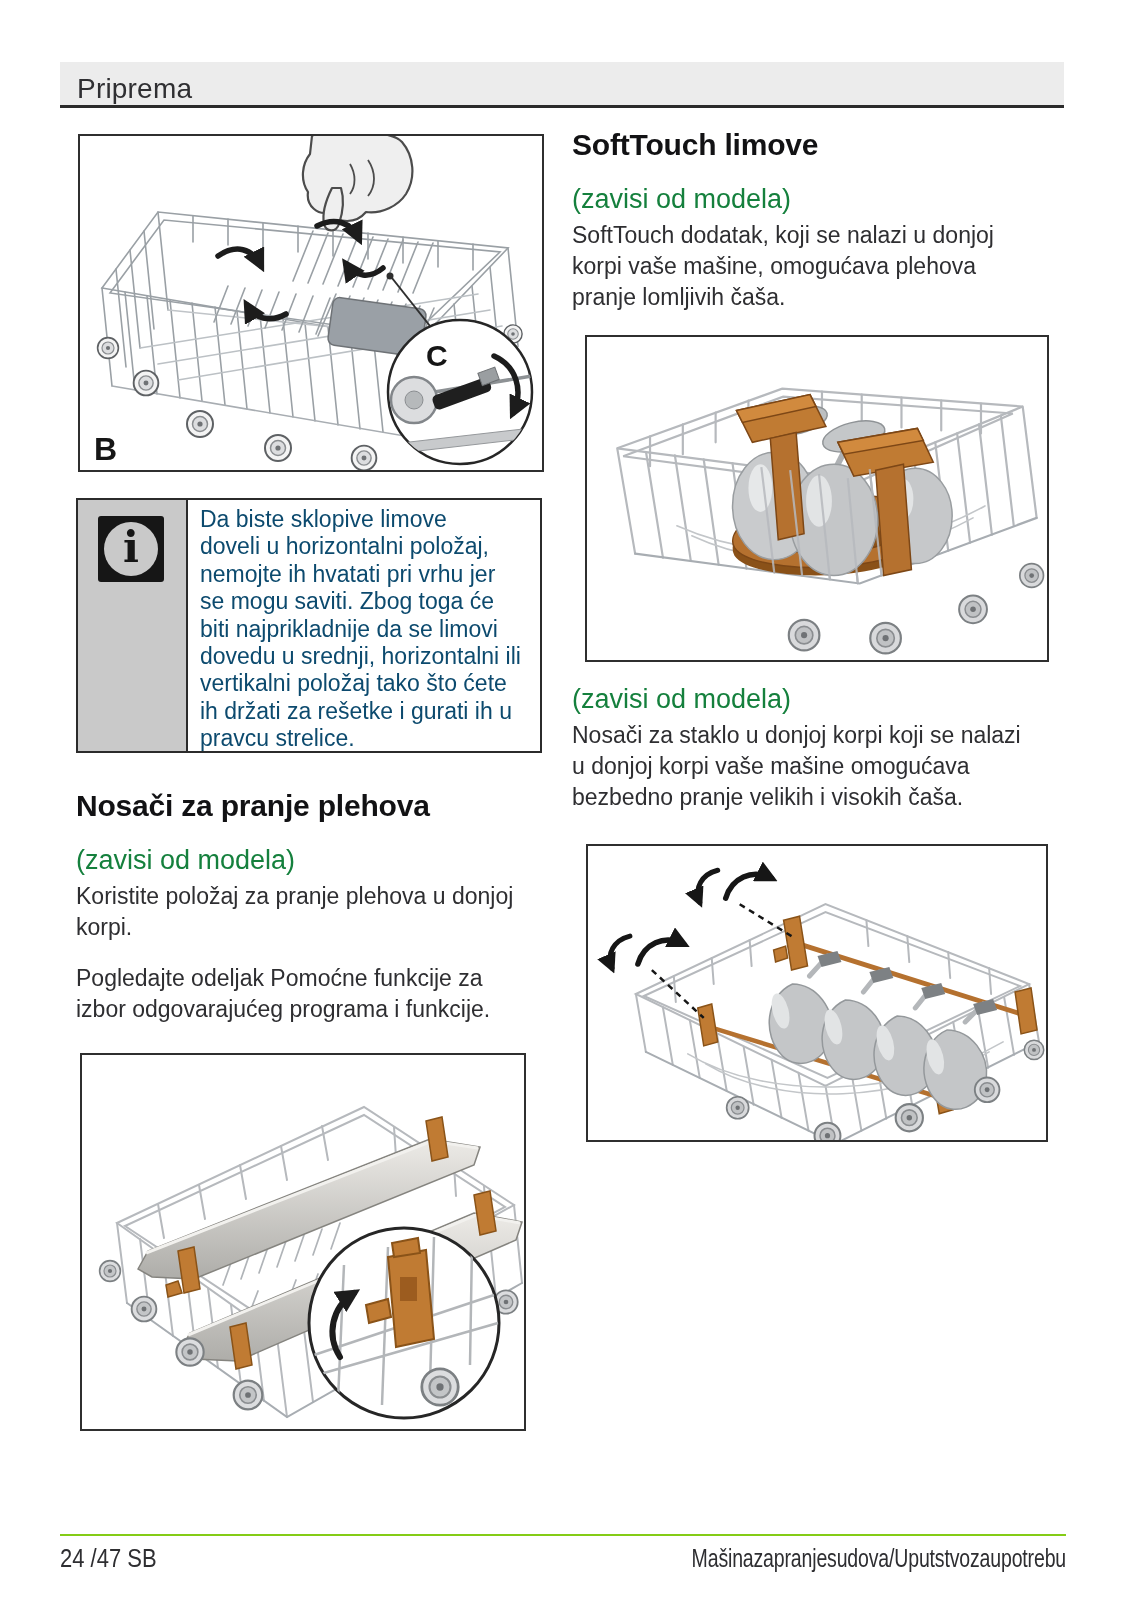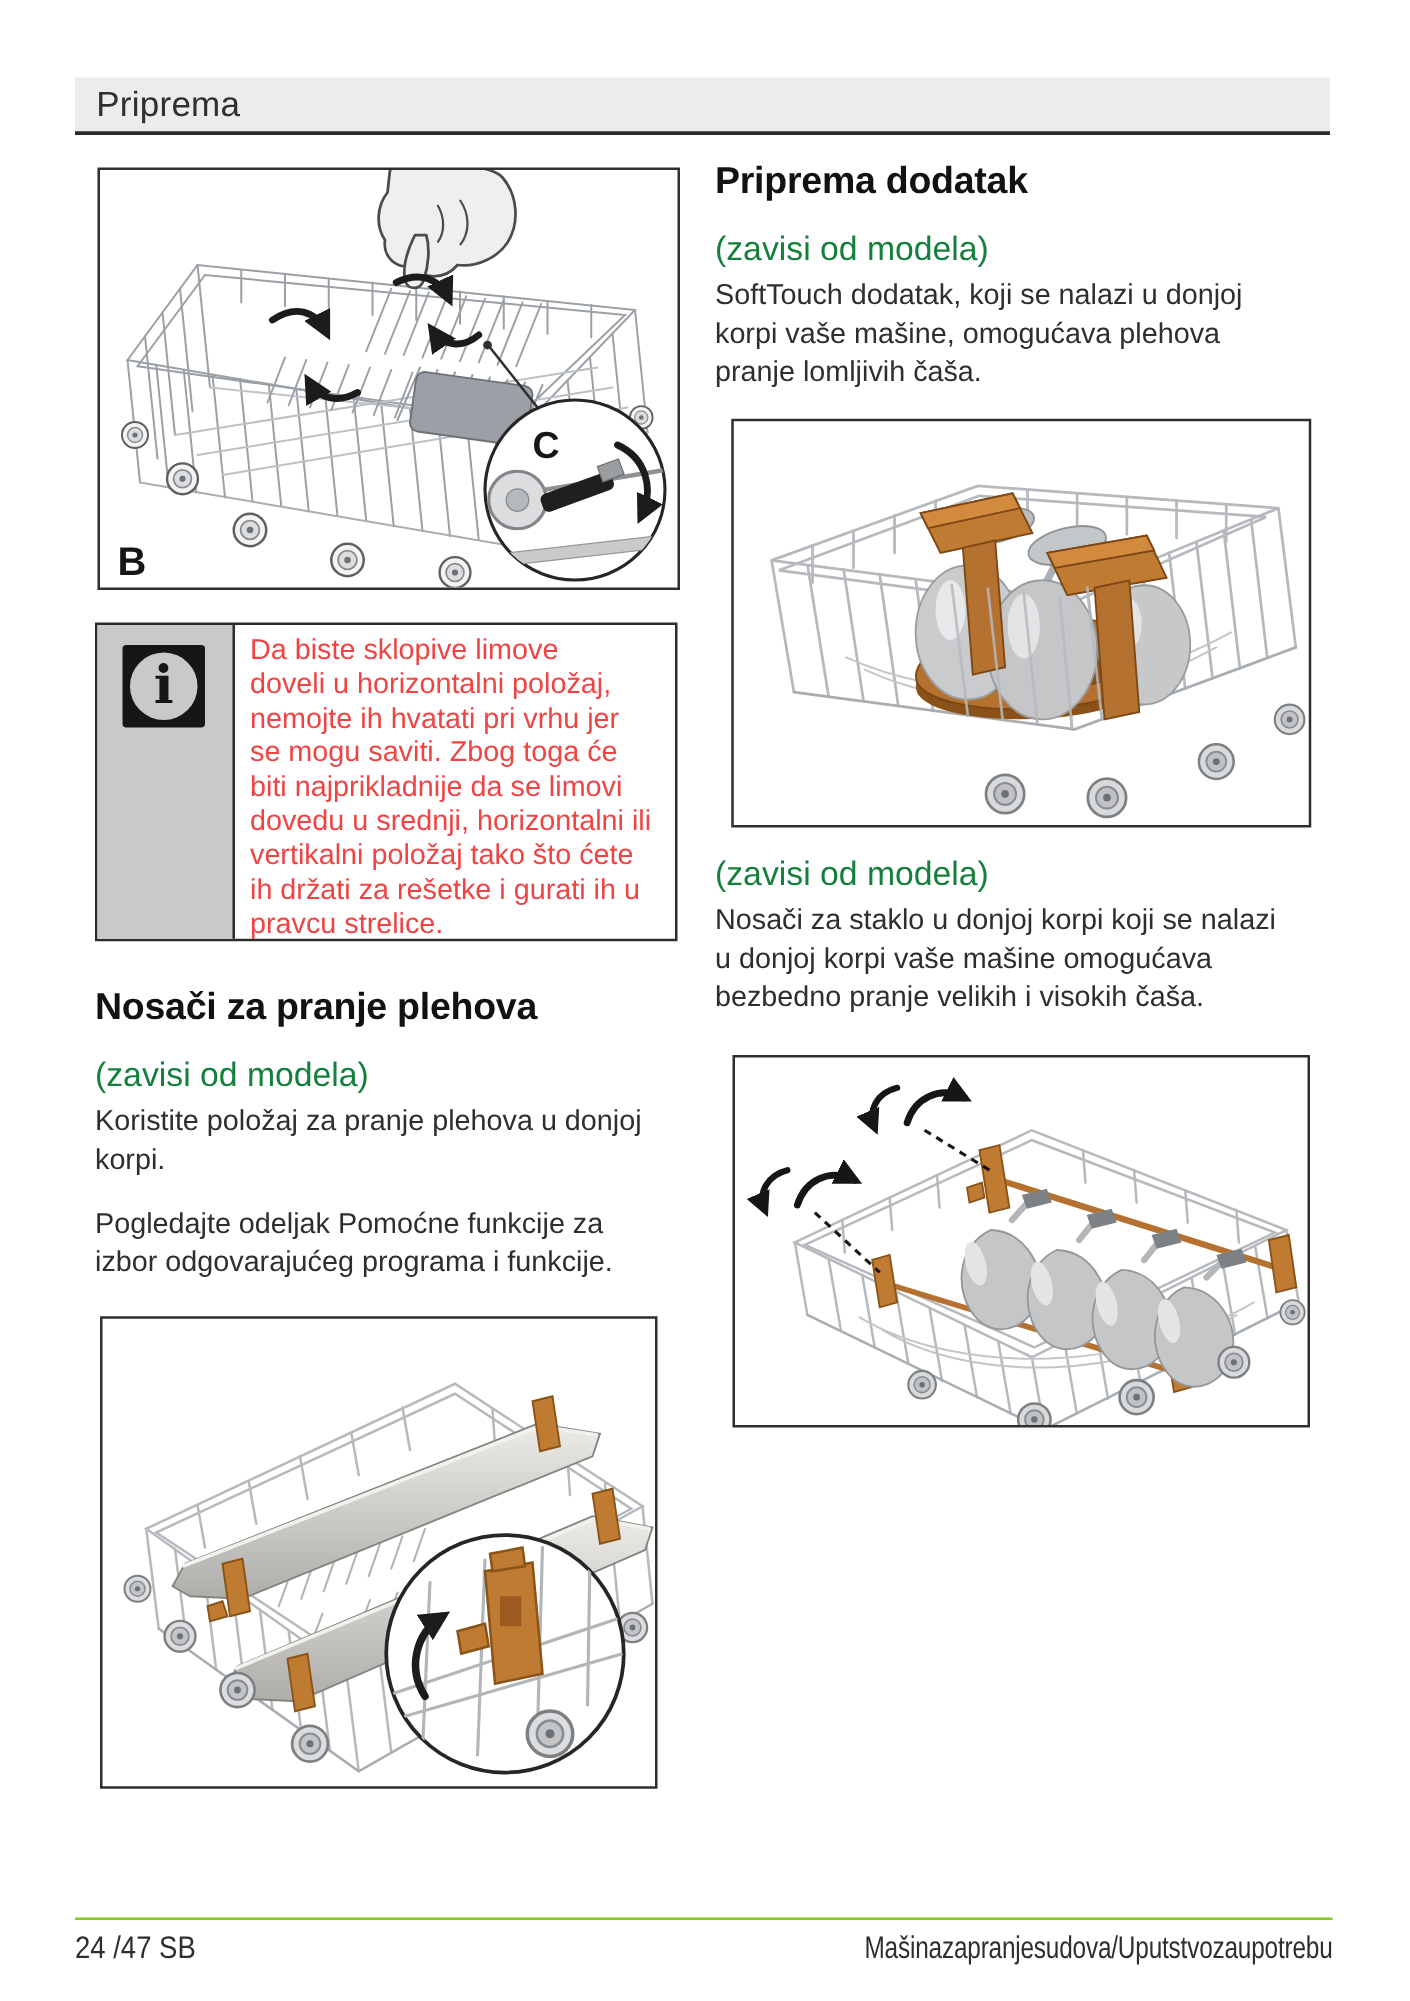--- a/index.html
+++ b/index.html
@@ -1,20 +1,20 @@
 <!DOCTYPE html>
 <html><head>
 <meta charset="utf-8">
 <style>
   html,body{margin:0;padding:0;background:#ffffff;}
   .page{position:relative;width:1128px;height:1601px;background:#ffffff;overflow:hidden;
         font-family:"Liberation Sans",sans-serif;color:#2e2e31;}
   
   .header-bar{position:absolute;left:60px;top:62px;width:1004px;height:46px;background:#ececec;
-              border-bottom:3px solid #2b2b2b;box-sizing:border-box;display:flex;align-items:center;}
+              border-bottom:3px solid #2b2b2b;box-sizing:border-box;display:flex;align-items:flex-end;}
   .header-title{font-size:28px;color:#2f2f32;margin-left:17px;letter-spacing:.2px;}
   
   .col-left{position:absolute;left:76px;top:128px;width:466px;}
   .col-right{position:absolute;left:572px;top:122px;width:478px;}
   
   .fig{background:#fff;border:2px solid #2f2f2f;box-sizing:border-box;margin:0;}
   .fig svg{display:block;width:100%;height:100%;}
   .fig-b{width:466px;height:338px;margin:6px 0 0 2px;}
   .fig-trays{width:446px;height:378px;margin:28px 0 0 4px;}
   .fig-soft{width:464px;height:327px;margin:22px 0 0 13px;}
@@ -28,21 +28,21 @@
   .mt-title2{margin-top:26px;}
   
   .info-box{display:flex;border:2px solid #2b2b2b;height:255px;margin-top:26px;box-sizing:border-box;background:#fff;}
   .info-panel{width:110px;background:#c9c9c9;border-right:2px solid #2b2b2b;flex:none;box-sizing:border-box;}
   .info-icon{width:66px;height:66px;background:#161616;border-radius:3px;margin:16px 0 0 20px;
              display:flex;align-items:center;justify-content:center;}
   .info-icon-circle{width:54px;height:54px;border-radius:50%;background:#c9c9c9;
                     display:flex;align-items:center;justify-content:center;}
   .info-icon-i{font-family:"DejaVu Serif",serif;font-weight:bold;font-size:42px;color:#161616;
                line-height:1;margin-top:-3px;}
-  .info-text{flex:1;padding:6px 4px 0 12px;font-size:23px;line-height:27.4px;white-space:pre-line;color:#ef4444;}
+  .info-text{flex:1;padding:6px 4px 0 12px;font-size:23px;line-height:27.4px;white-space:pre-line;color:#0c4a6e;}
   
   .footer{position:absolute;left:60px;top:1534px;width:1006px;border-top:2px solid #84cc16;
           display:flex;justify-content:space-between;align-items:baseline;padding-top:8px;box-sizing:border-box;}
   .footer-left{font-size:25px;color:#2e2e31;transform:scaleX(.88);transform-origin:0 50%;white-space:nowrap;}
   .footer-right{font-size:25px;color:#2e2e31;transform:scaleX(.78);transform-origin:100% 50%;
                 letter-spacing:-.2px;white-space:nowrap;}
 </style>
 </head>
 <body>
 
@@ -215,21 +215,21 @@
             </g>
             <path d="M258,302 C244,280 250,252 272,238" stroke="#1c1c1c" stroke-width="6" fill="none" stroke-linecap="round" marker-end="url(#ah-t)"></path>
           </g>
         </g>
       </svg>
     </figure>
   </div>
 
   <div class="col-right">
 
-    <h2 class="sec-title" style="margin-top:6px;">Priprema dodatak</h2>
+    <h2 class="sec-title" style="margin-top:6px;">SoftTouch limove</h2>
     <div class="model-note">(zavisi od modela)</div>
     <div class="body-par">SoftTouch dodatak, koji se nalazi u donjoj
 korpi vaše mašine, omogućava plehova
 pranje lomljivih čaša.</div>
 
     <figure class="fig fig-soft">
       <svg viewBox="0 0 462 325">
         <defs>
           <g id="wheel-s">
             <circle r="14" fill="#d9dadc" stroke="#7c8083" stroke-width="2"></circle>

